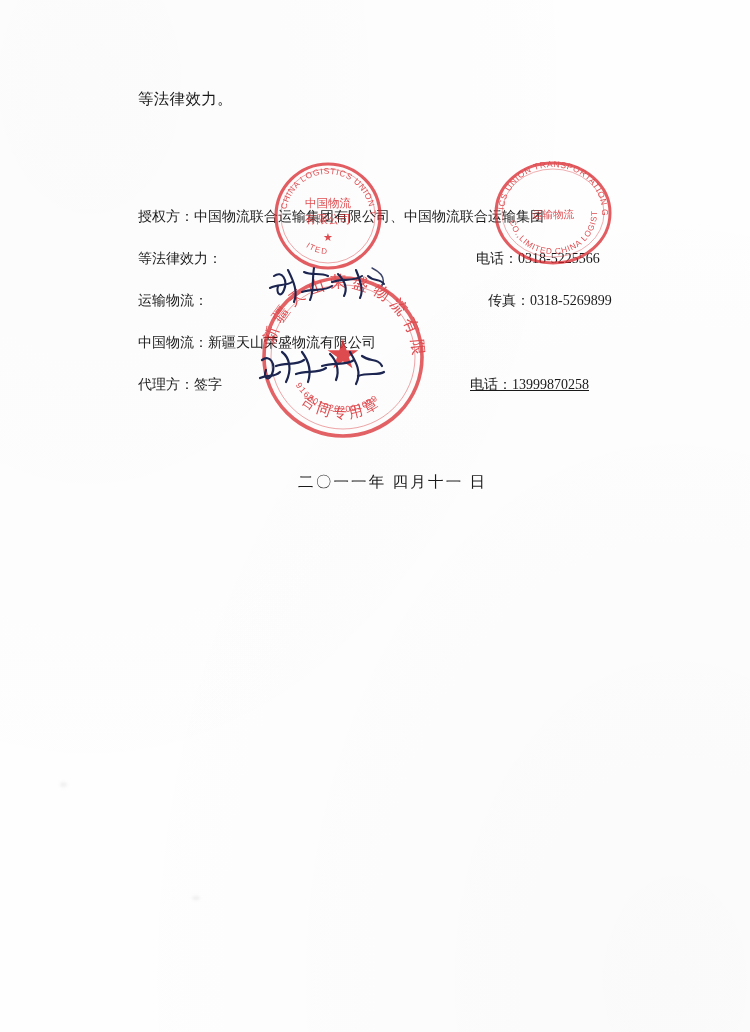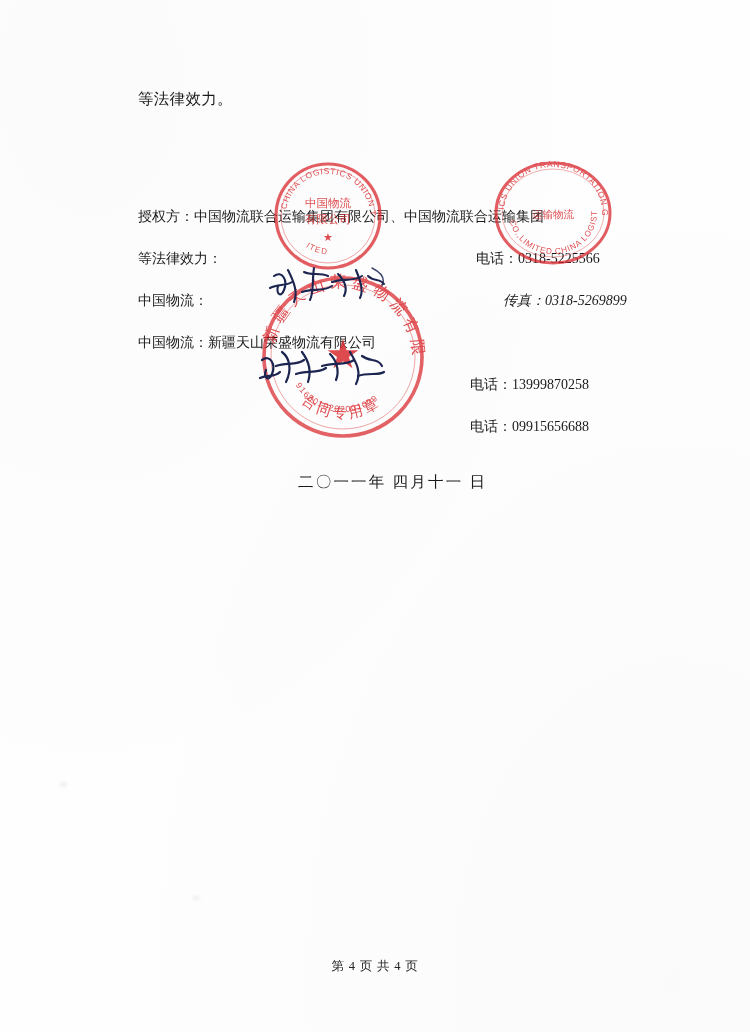--- a/index.html
+++ b/index.html
@@ -55,22 +55,22 @@
     position: absolute;
     left: 0;
     top: 0;
   }
   .row .right {
     position: absolute;
     top: 0;
     margin-left: 20px;
   }
   .r-a { left: 318px; }
-  .r-b { left: 345px; font-style: italic; }
-  .r-c { left: 312px; }
+  .r-b { left: 330px; }
+  .r-c { left: 312px; text-decoration: underline; }
   .date-line {
     margin-top: 24px;
     font-size: 15.5px;
     letter-spacing: 2.2px;
     padding-left: 160px;
     white-space: nowrap;
   }
   .footer {
     position: absolute;
     left: 0;
@@ -127,34 +127,34 @@
     <div class="row">
       <span class="left">授权方：中国物流联合运输集团有限公司、中国物流联合运输集团</span>
     </div>
 
     <div class="row">
       <span class="left">等法律效力：</span>
       <span class="right r-a">电话：0318-5225566</span>
     </div>
 
     <div class="row">
-      <span class="left">中国物流：</span>
+      <span class="left">运输物流：</span>
       <span class="right r-b">传真：0318-5269899</span>
     </div>
 
     <div class="row">
       <span class="left">中国物流：新疆天山荣盛物流有限公司</span>
     </div>
 
     <div class="row">
+      <span class="left">代理方：签字</span>
       <span class="right r-c">电话：13999870258</span>
     </div>
 
     <div class="row">
-      <span class="right r-c">电话：09915656688</span>
     </div>
 
     <div class="date-line">二〇一一年 四月十一 日</div>
   </div>
 
   <div class="stamp stamp-a">
     <svg width="112" height="112" viewBox="0 0 112 112">
       <defs>
         <path id="arcTopA" d="M 14,56 A 42,42 0 0 1 98,56"></path>
         <path id="arcBotA" d="M 18,56 A 38,38 0 0 0 94,56"></path>
@@ -244,14 +244,13 @@
         <path d="M38,30 C48,26 60,30 68,24"></path>
         <path d="M72,10 C78,16 82,26 78,36"></path>
         <path d="M64,22 C76,18 88,22 96,16"></path>
         <path d="M92,8 C98,18 104,28 98,40"></path>
         <path d="M104,12 C112,18 120,14 124,22"></path>
         <path d="M100,32 C110,28 120,32 126,28"></path>
       </g>
     </svg>
   </div>
 
-  <div class="footer">第 4 页 共 4 页</div>
 </div>
 
 </body></html>

